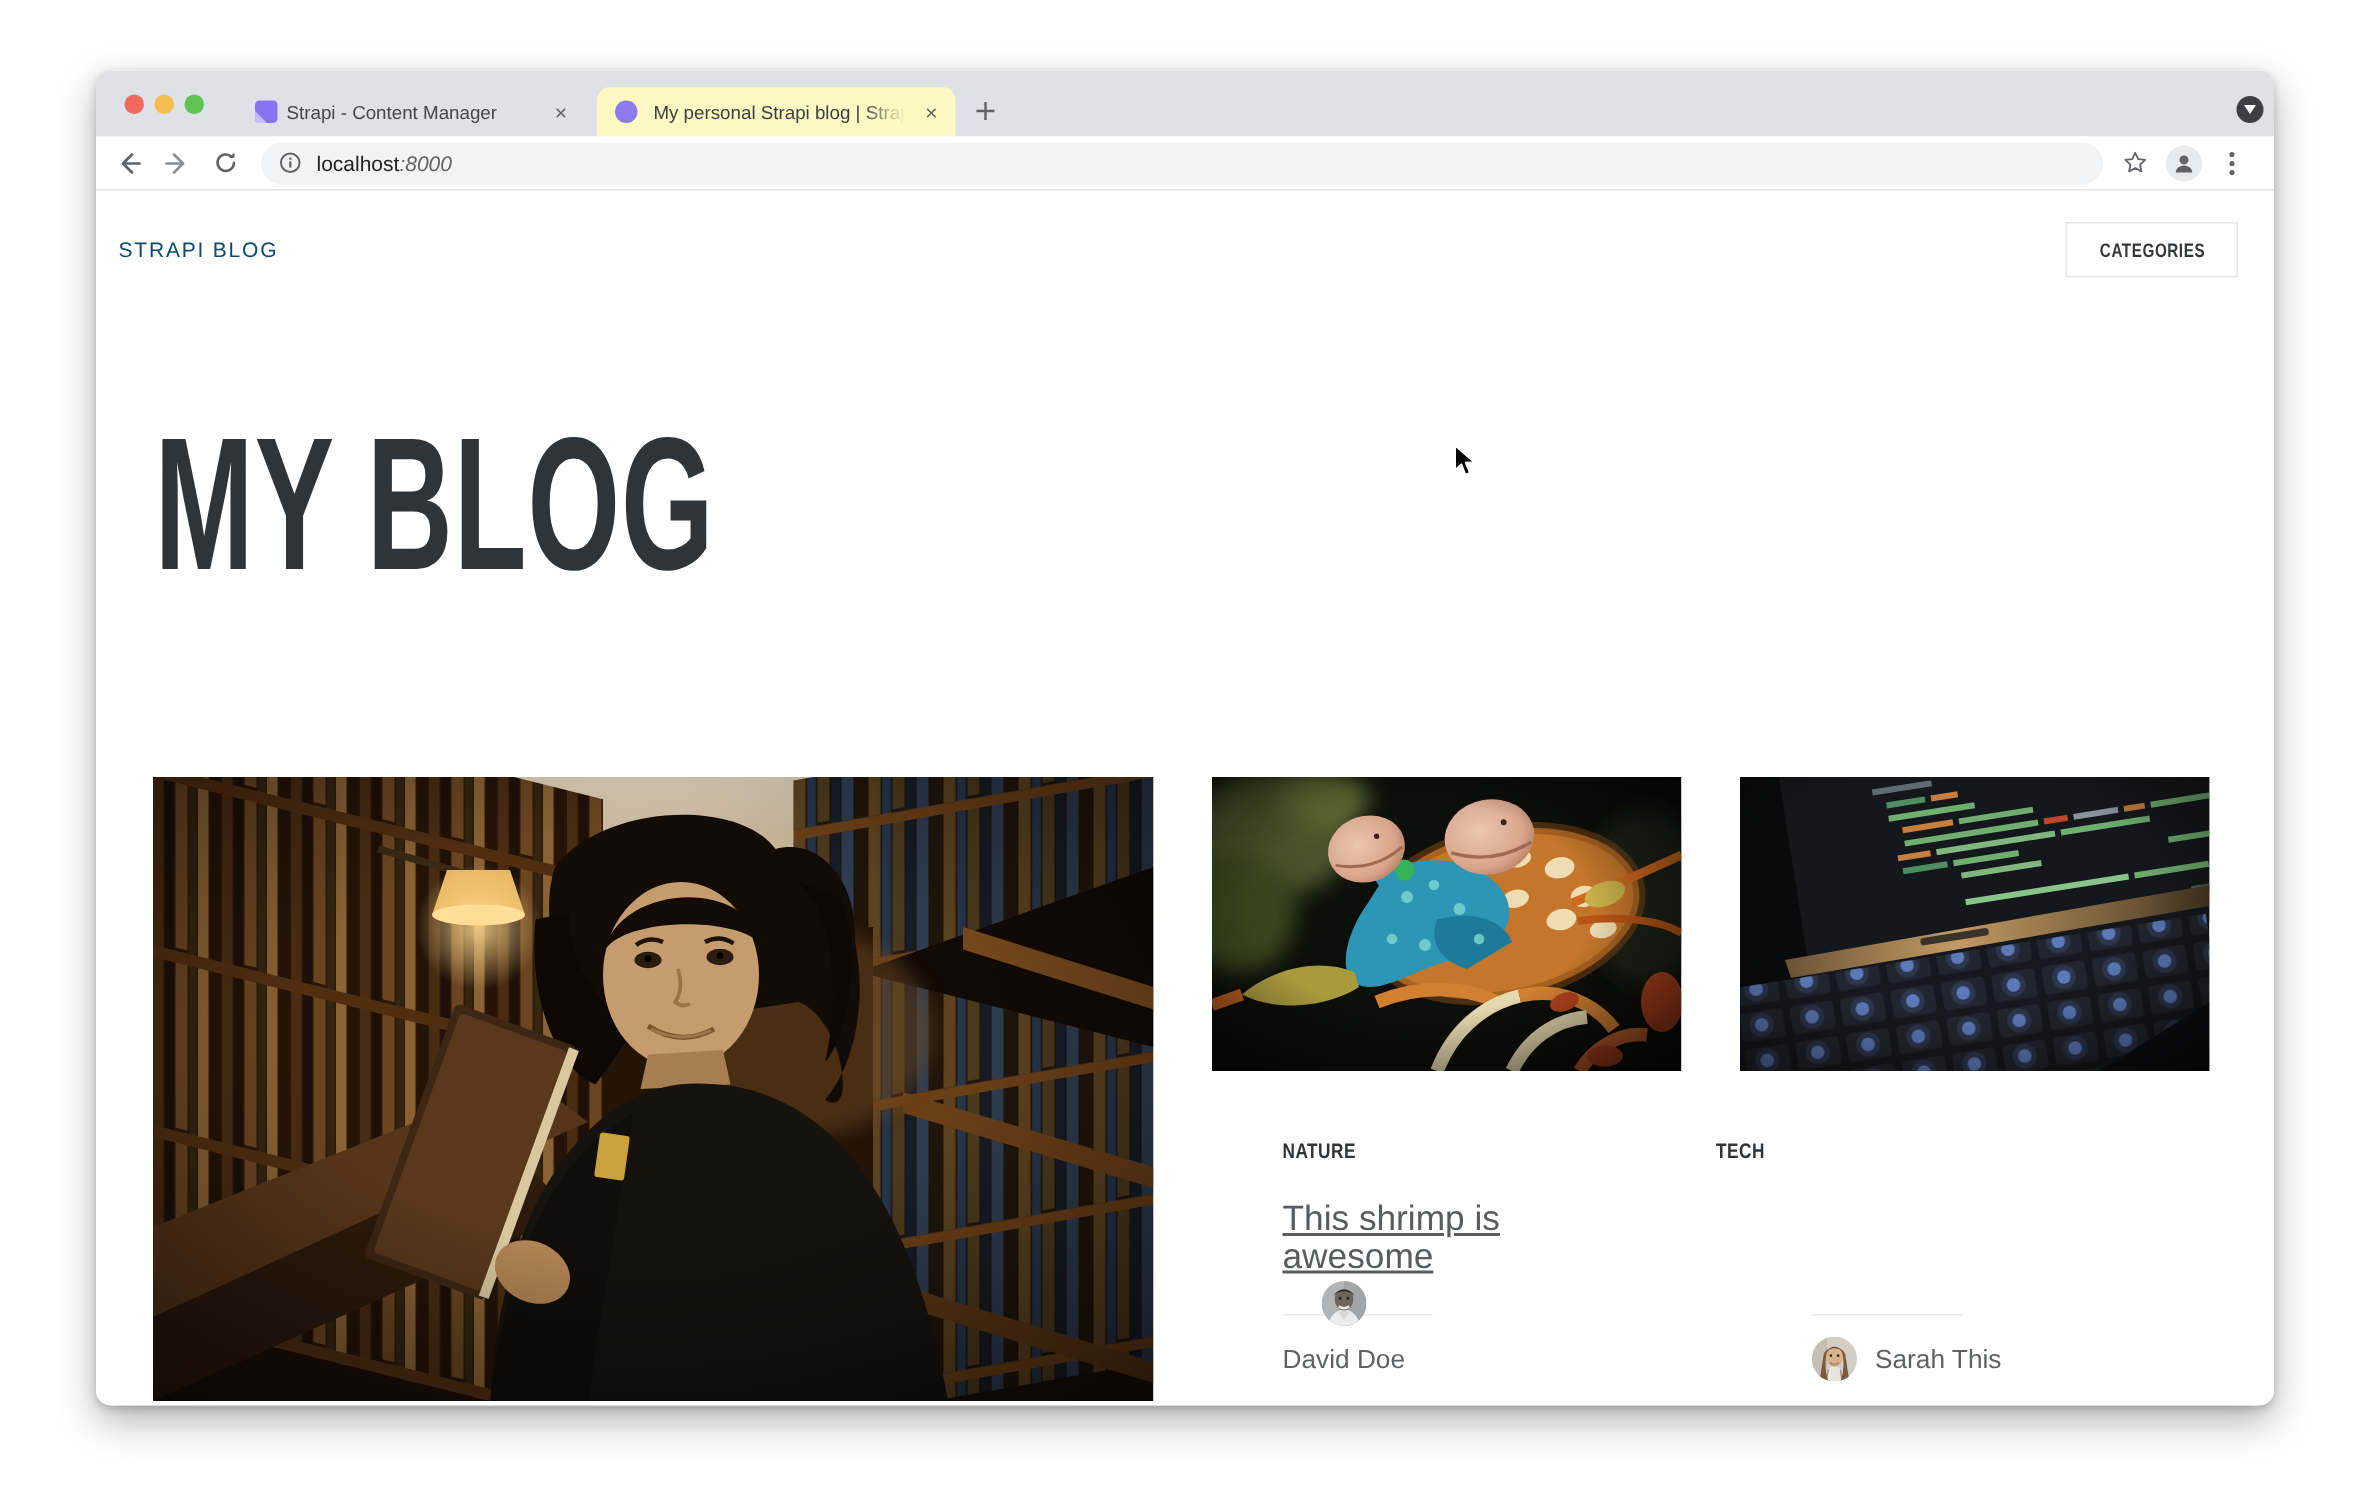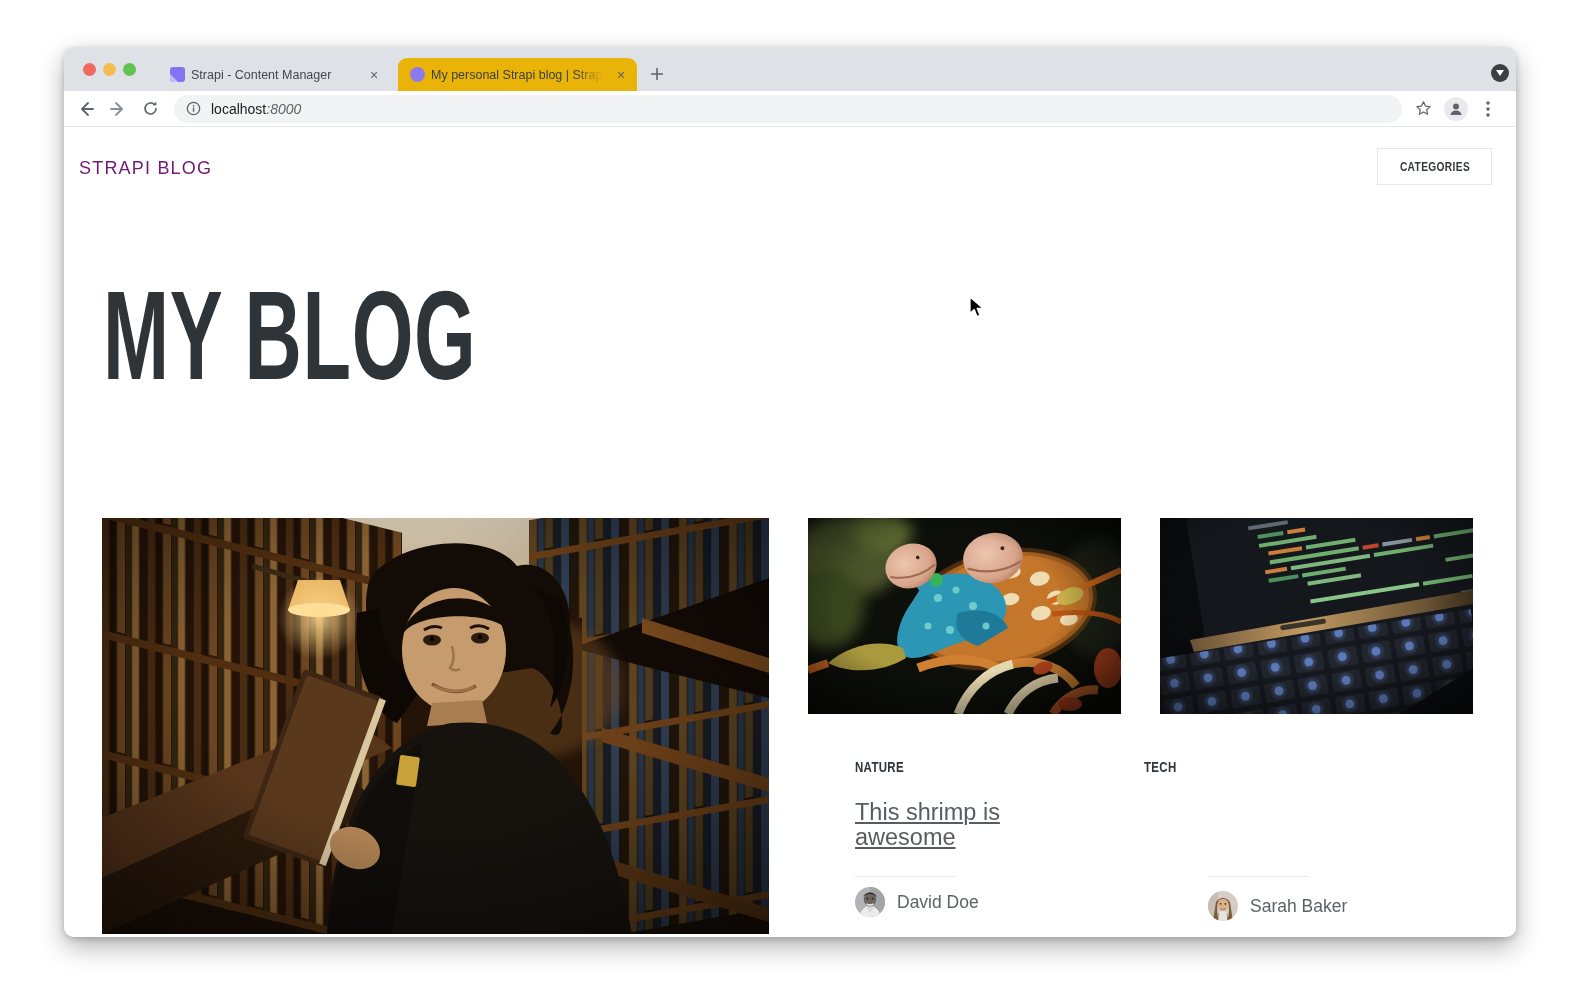--- a/index.html
+++ b/index.html
@@ -16,21 +16,21 @@
   
   .tab-strip { position:absolute; left:0; top:0; width:100%; height:44px; background:#dee1e6; }
   .traffic-lights { position:absolute; left:19px; top:16px; display:flex; gap:7px; }
   .traffic { width:13px; height:13px; border-radius:50%; }
   .traffic.red { background:#ee6a5f; }
   .traffic.yellow { background:#f5bd4f; }
   .traffic.green { background:#61c354; }
 
   .tab { position:absolute; top:11px; height:33px; display:flex; align-items:center; font-size:12.5px; color:#45474b; }
   .tab-inactive { left:94px; width:232px; padding:0 8px 0 12px; }
-  .tab-active { left:334px; width:239px; background:#eab308; border-radius:9px 9px 0 0; padding:0 8px 0 12px; color:#3c4043; }
+  .tab-active { left:334px; width:239px; background:#fef9c3; border-radius:9px 9px 0 0; padding:0 8px 0 12px; color:#3c4043;text-align:right; }
   .tab-title { flex:1; white-space:nowrap; overflow:hidden; margin:0 6px;
                -webkit-mask-image:linear-gradient(90deg,#000 82%,transparent 98%);
                mask-image:linear-gradient(90deg,#000 82%,transparent 98%); }
   .tab-close { width:16px; height:16px; display:flex; align-items:center; justify-content:center;
                color:#5f6368; font-size:14px; line-height:1; border-radius:50%; cursor:default; }
   .favicon-strapi { width:15px; height:15px; border-radius:3px; background:#8474f2; position:relative; overflow:hidden; flex:0 0 auto; }
   .favicon-strapi::after { content:""; position:absolute; left:0; bottom:0; width:0; height:0;
                border-left:8px solid #c4bbff; border-top:8px solid transparent; }
   .favicon-circle { width:15px; height:15px; border-radius:50%; background:#8d7bee; flex:0 0 auto; }
   .new-tab-btn { position:absolute; left:582px; top:16px; width:22px; height:22px; color:#5f6368;
@@ -49,21 +49,21 @@
   .omnibox .url { font-size:14px; margin-left:10px; white-space:nowrap; }
   .url .host { color:#202124; }
   .url .port { color:#5f6368;font-style:italic; }
   .toolbar-right { display:flex; align-items:center; margin-left:10px; gap:10px; }
   .profile-chip { width:24px; height:24px; border-radius:50%; background:#e8eaed;
              display:flex; align-items:center; justify-content:center; }
 
   
   .page { position:absolute; left:0; top:81px; width:100%; height:809px; background:#fff; }
 
-  .site-brand { position:absolute; left:15px; top:30px; font-size:18px; letter-spacing:1.2px; color:#701a75; }
+  .site-brand { position:absolute; left:15px; top:30px; font-size:14px; letter-spacing:1.2px; color:#0c4a6e; }
   .categories-btn { position:absolute; left:1313px; top:20px; width:115px; height:37px; background:#fff;
              border:1px solid #e4e6e9; display:flex; align-items:center; justify-content:center; }
   .condensed { display:inline-block; transform:scaleX(0.78); transform-origin:center; font-weight:700; letter-spacing:0.5px; }
   .categories-btn .condensed { font-size:13px; color:#33373c; }
 
   .blog-heading { position:absolute; left:39px; top:160px; font-size:126px; font-weight:700; color:#2f3439;
              line-height:96px; white-space:nowrap; transform:scaleX(0.63); transform-origin:left center; letter-spacing:1px; }
 
   .article-image { position:absolute; overflow:hidden; }
   .article-image svg { display:block; }
@@ -369,21 +369,21 @@
           </g>
           <rect width="313" height="196" fill="url(#svign)"></rect>
         </svg>
       </div>
 
       <div class="cat-label" style="left:791px; top:631px;">
         <span class="condensed">NATURE</span>
       </div>
       <div class="card-title" style="left:791px; top:672px;text-decoration:underline;">This shrimp is awesome</div>
       <div class="divider" style="left:791px; top:748px;"></div>
-      <div class="author-row" style="left:791px; top:759px;">
+      <div class="author-row" style="left:791px; top:726px;flex-direction:column;">
         <span class="avatar">
           <svg width="30" height="30" viewBox="0 0 30 30">
             <rect width="30" height="30" fill="#b2b5b8"></rect>
             <rect x="15" width="15" height="30" fill="#a3a6a9"></rect>
             <path d="M4 30 C6 22 11 19 15 19 C19 19 24 22 26 30 Z" fill="#ececec"></path>
             <path d="M11 21 L15 26 L19 21 L15 19 Z" fill="#d8d8d8"></path>
             <ellipse cx="15" cy="12.5" rx="6.2" ry="7" fill="#6e655c"></ellipse>
             <path d="M8.6 11 C8.6 5.5 21.4 5.5 21.4 11 L21.2 8.6 C18 4.6 12 4.6 8.8 8.6 Z" fill="#2c2723"></path>
             <path d="M11.5 16.8 q3.5 2.6 7 0" stroke="#efe7da" stroke-width="1.6" fill="none"></path>
             <circle cx="12.4" cy="11.6" r="0.9" fill="#241f1a"></circle>
@@ -468,21 +468,21 @@
             <path d="M9 30 l2-8" stroke="#9a948c" stroke-width="1"></path>
               <path d="M20 30 l-1-8" stroke="#9a948c" stroke-width="1"></path>
             <path d="M7.5 14 C7.5 5 22.5 5 22.5 14 C23.5 20 24 26 25.5 30 L19 30 C21 24 21.5 18 20.5 13 L9.5 13 C8.5 18 9 24 11 30 L4.5 30 C6 26 6.5 20 7.5 14 Z" fill="#7c5a39"></path>
             <ellipse cx="15" cy="13.5" rx="5.6" ry="6.5" fill="#d9b28c"></ellipse>
             <path d="M9.4 12 C9.4 6.5 20.6 6.5 20.6 12 L20 9.5 C17 6 13 6 10 9.5 Z" fill="#6b4c2e"></path>
             <circle cx="12.6" cy="12.8" r="0.9" fill="#3a2c1e"></circle>
               <circle cx="17.4" cy="12.8" r="0.9" fill="#3a2c1e"></circle>
             <path d="M12 17.5 q3 2.2 6 0" stroke="#b58a62" stroke-width="1.4" fill="none"></path>
           </svg>
         </span>
-        <span class="author-name">Sarah Baker</span>
+        <span class="author-name">Sarah This</span>
       </div>
 
     </div>
   </div>
 
   <div class="cursor">
     <svg width="17" height="22" viewBox="0 0 17 22">
       <path d="M1 1 L1 17.5 L5.2 13.6 L8 20.5 L11 19.2 L8.2 12.4 L14 12.2 Z" fill="#000" stroke="#fff" stroke-width="1.3" stroke-linejoin="round"></path>
     </svg>
   </div>

